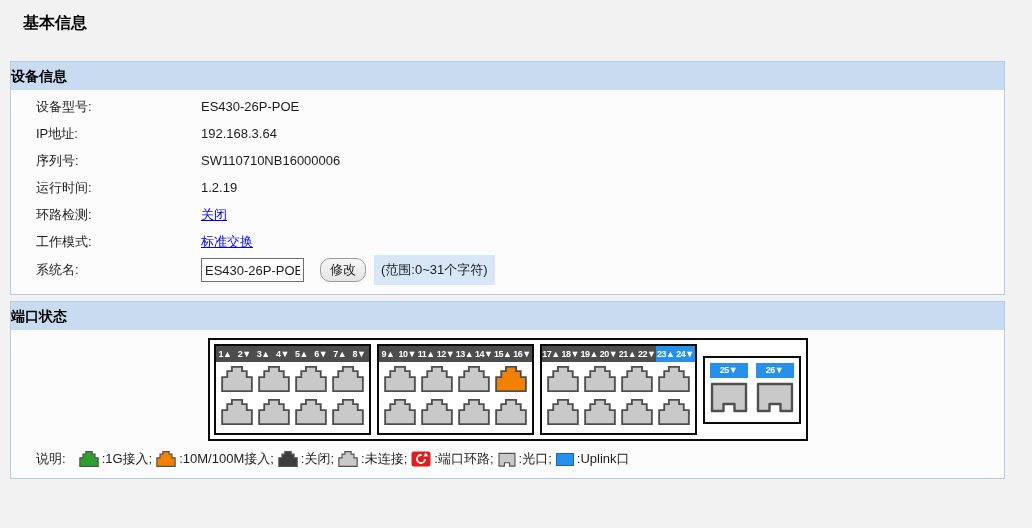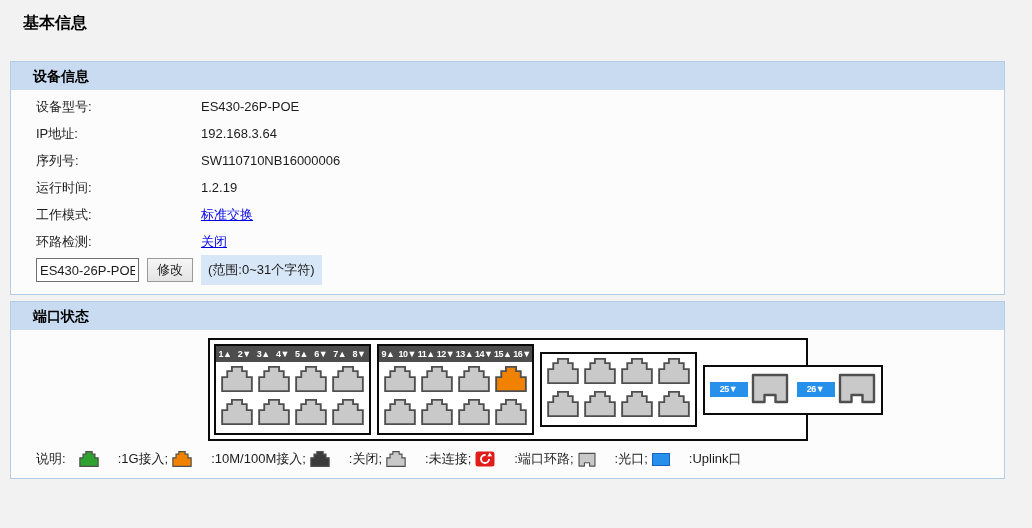--- a/index.html
+++ b/index.html
@@ -11,38 +11,38 @@
   .page-title{
     padding:13px 0 0 23px;font-size:16px;font-weight:bold;color:#000;height:21px;
   }
   .panel{
     margin:0 27px 0 10px;border:1px solid #b4cce6;background:#fcfcfc;
   }
   .panel-device{margin-top:27px;}
   .panel-ports{margin-top:6px;}
   .panel-header{
     height:28px;line-height:28px;background:#c8dbf0;font-size:14px;
-    font-weight:bold;color:#000;padding-left:22px;
+    font-weight:bold;color:#000;
   }
   .panel-body{padding:3px 0 9px 0;}
   .info-row{
     height:27px;display:flex;align-items:center;padding-left:25px;font-size:13px;
   }
   .info-label{width:165px;flex:0 0 165px;color:#1c1c1c;}
   .info-value{color:#1c1c1c;}
   a.info-link{color:#0000e6;text-decoration:underline;cursor:pointer;}
   .system-row{height:30px;}
   .sys-input{
     width:95px;height:20px;border:1px solid #6f6f6f;font-size:13px;
     padding:1px 3px;font-family:"Liberation Sans",sans-serif;background:#fff;color:#1c1c1c;
   }
   .modify-btn{
-    margin-left:8px;height:24px;min-width:46px;font-size:13px;color:#1c1c1c;
+    margin-left:16px;height:24px;min-width:46px;font-size:13px;color:#1c1c1c;
     background:linear-gradient(#f6f6f6,#e4e4e4);border:1px solid #9a9a9a;
-    border-radius:0;font-family:"Liberation Sans",sans-serif;cursor:pointer;
+    border-radius:10px;font-family:"Liberation Sans",sans-serif;cursor:pointer;
   }
   .hint{
     margin-left:8px;background:#d8e7f7;padding:6px 7px;font-size:13px;color:#1c1c1c;
   }
   
   .ports-body{padding:8px 0 0 0;}
   .board{
     width:600px;margin:0 auto;border:2px solid #0a0a0a;background:#fff;
     display:flex;align-items:center;gap:6px;padding:4px;box-sizing:border-box;
   }
@@ -55,31 +55,31 @@
   .group-header .plabel.uplink{background:#2790ea;}
   .ports-grid{
     display:grid;grid-template-columns:repeat(4,1fr);gap:3px 5px;
     padding:4px 5px;justify-items:center;align-items:center;
   }
   .port-icon{display:block;cursor:default;}
   .sfp-box{
     border:2px solid #0a0a0a;background:#fff;display:flex;gap:8px;
     padding:5px;flex:0 0 auto;
   }
-  .sfp-cell{display:flex;flex-direction:row;align-items:center;gap:3px;}
+  .sfp-cell{display:flex;flex-direction:column;align-items:center;gap:3px;}
   .sfp-label{
     background:#2790ea;color:#fff;font-size:9px;font-weight:bold;
     width:38px;height:15px;line-height:15px;text-align:center;letter-spacing:-0.5px;
   }
   
   .legend{
     display:flex;align-items:center;gap:4px;padding:9px 0 10px 25px;font-size:13px;
   }
   .legend .legend-title{font-weight:normal;margin-right:9px;}
-  .legend .legend-item{display:flex;align-items:center;gap:19px;}
+  .legend .legend-item{display:flex;align-items:center;gap:3px;}
   .legend svg{display:block;}
 </style>
 </head>
 <body>
 
 <div class="page-title">基本信息</div>
 
 <section class="panel panel-device">
   <div class="panel-header">设备信息</div>
   <div class="panel-body">
@@ -94,29 +94,30 @@
         </div>
         <div class="info-row">
           <div class="info-label">序列号:</div>
           <div class="info-value">SW110710NB16000006</div>
         </div>
         <div class="info-row">
           <div class="info-label">运行时间:</div>
           <div class="info-value">1.2.19</div>
         </div>
         <div class="info-row">
+          <div class="info-label">环路检测:</div>
+          <a class="info-link" href="#">关闭</a>
+        </div>
+        <div class="info-row">
           <div class="info-label">工作模式:</div>
           <a class="info-link" href="#">标准交换</a>
         </div>
-        <div class="info-row">
-          <div class="info-label">环路检测:</div>
-          <a class="info-link" href="#">关闭</a>
-        </div>
       </div>
     <div class="info-row system-row">
+      <div class="info-label">系统名:</div>
       <input class="sys-input" type="text" value="ES430-26P-POE" style="">
       <button class="modify-btn">修改</button>
       <span class="hint">(范围:0~31个字符)</span>
     </div>
   </div>
 </section>
 
 <section class="panel panel-ports">
   <div class="panel-header">端口状态</div>
   <div class="ports-body">
@@ -191,20 +192,30 @@
               </svg></span>
             <span class="port-icon"><svg width="32" height="26" viewBox="0 0 34 28">
                 <path d="M1,27 L1,12 L6.5,12 L6.5,5.5 L11.5,5.5 L11.5,1 L22.5,1 L22.5,5.5 L27.5,5.5 L27.5,12 L33,12 L33,27 Z" fill="#c9c9c9" stroke="#4f4f4f" stroke-width="2"></path>
               </svg></span>
             <span class="port-icon"><svg width="32" height="26" viewBox="0 0 34 28">
                 <path d="M1,27 L1,12 L6.5,12 L6.5,5.5 L11.5,5.5 L11.5,1 L22.5,1 L22.5,5.5 L27.5,5.5 L27.5,12 L33,12 L33,27 Z" fill="#c9c9c9" stroke="#4f4f4f" stroke-width="2"></path>
               </svg></span>
           </div>
         </div>
         <div class="port-group">
+          <div class="group-header">
+            <span class="plabel">17▲</span>
+            <span class="plabel">18▼</span>
+            <span class="plabel">19▲</span>
+            <span class="plabel">20▼</span>
+            <span class="plabel">21▲</span>
+            <span class="plabel">22▼</span>
+            <span class="plabel uplink">23▲</span>
+            <span class="plabel uplink">24▼</span>
+          </div>
           <div class="ports-grid">
             <span class="port-icon"><svg width="32" height="26" viewBox="0 0 34 28">
                 <path d="M1,27 L1,12 L6.5,12 L6.5,5.5 L11.5,5.5 L11.5,1 L22.5,1 L22.5,5.5 L27.5,5.5 L27.5,12 L33,12 L33,27 Z" fill="#c9c9c9" stroke="#4f4f4f" stroke-width="2"></path>
               </svg></span>
             <span class="port-icon"><svg width="32" height="26" viewBox="0 0 34 28">
                 <path d="M1,27 L1,12 L6.5,12 L6.5,5.5 L11.5,5.5 L11.5,1 L22.5,1 L22.5,5.5 L27.5,5.5 L27.5,12 L33,12 L33,27 Z" fill="#c9c9c9" stroke="#4f4f4f" stroke-width="2"></path>
               </svg></span>
             <span class="port-icon"><svg width="32" height="26" viewBox="0 0 34 28">
                 <path d="M1,27 L1,12 L6.5,12 L6.5,5.5 L11.5,5.5 L11.5,1 L22.5,1 L22.5,5.5 L27.5,5.5 L27.5,12 L33,12 L33,27 Z" fill="#c9c9c9" stroke="#4f4f4f" stroke-width="2"></path>
               </svg></span>

